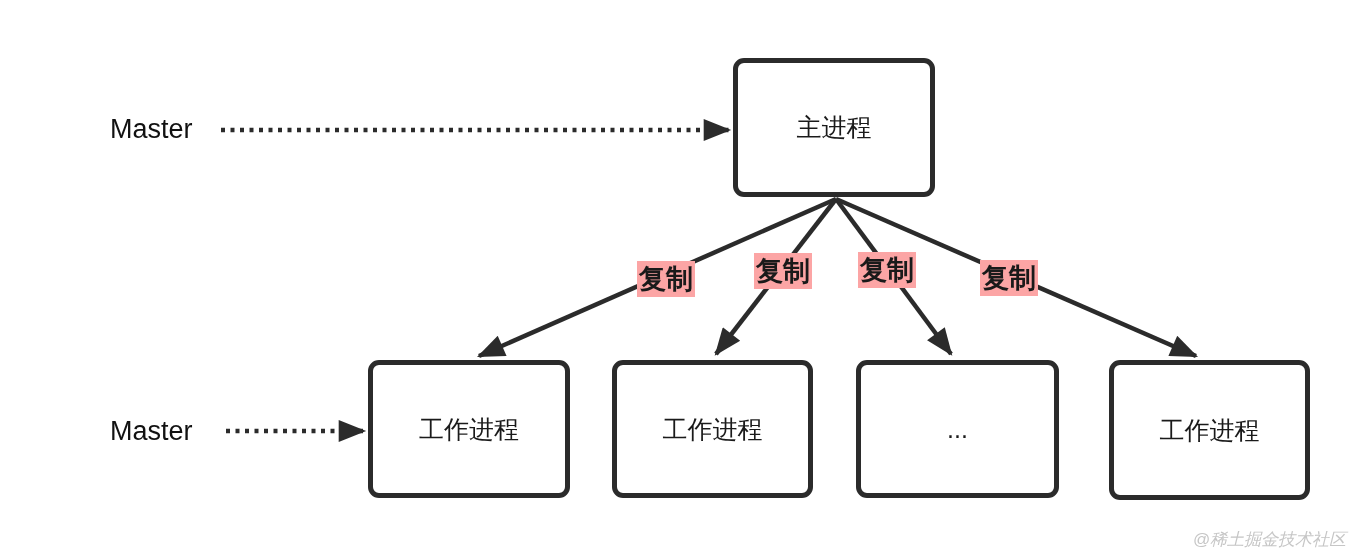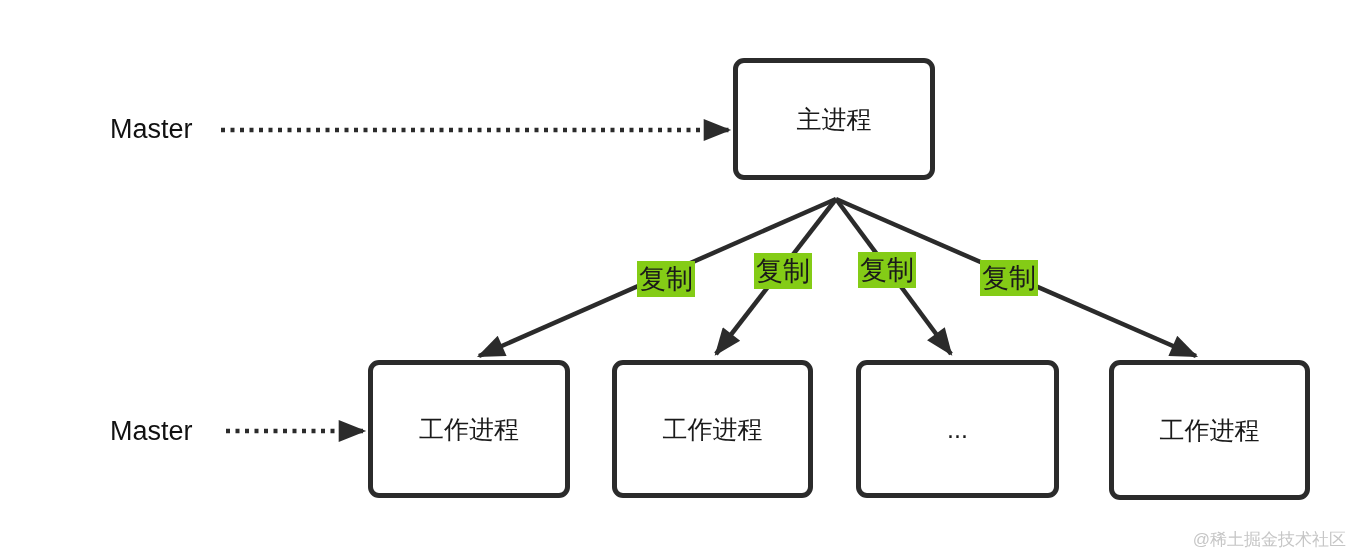--- a/index.html
+++ b/index.html
@@ -36,44 +36,46 @@
     border: 5px solid #2b2b2b;
     border-radius: 11px;
     background: #ffffff;
     display: flex;
     align-items: center;
     justify-content: center;
     font-size: 25px;
     color: #1a1a1a;
     white-space: nowrap;
   }
-  .node.master-box { left: 733px; top: 58px;  width: 202px; height: 122px; }
+  .node.master-box { left: 733px; top: 58px;  width: 202px; height: 139px; }
   .node.worker-1   { left: 368px; top: 360px; width: 202px; height: 138px; }
   .node.worker-2   { left: 612px; top: 360px; width: 201px; height: 138px; }
   .node.worker-3   { left: 856px; top: 360px; width: 203px; height: 138px; }
   .node.worker-4   { left: 1109px; top: 360px; width: 201px; height: 140px; }
   .edge-label {
     position: absolute;
     font-size: 27px;
     color: #1a1a1a;
-    background: #84cc16;
+    background: #fca5a5;
     padding: 0 2px;
     white-space: nowrap;
+    font-weight: bold;
   }
   .edge-label.e1 { left: 637px; top: 261px; }
   .edge-label.e2 { left: 754px; top: 253px; }
   .edge-label.e3 { left: 858px; top: 252px; }
   .edge-label.e4 { left: 980px; top: 260px; }
   .watermark {
     position: absolute;
     right: 10px;
     top: 528px;
     font-size: 17px;
     color: #c6c6c6;
     white-space: nowrap;
+    font-style: italic;
   }
 </style>
 </head>
 <body>
 
 <div class="canvas">
 
   <svg class="lines" viewBox="0 0 1356 560" xmlns="http://www.w3.org/2000/svg">
     <defs>
       <marker id="arrowhead" viewBox="0 0 10 8" refX="9.2" refY="4" markerUnits="userSpaceOnUse" markerWidth="30" markerHeight="22" orient="auto">

